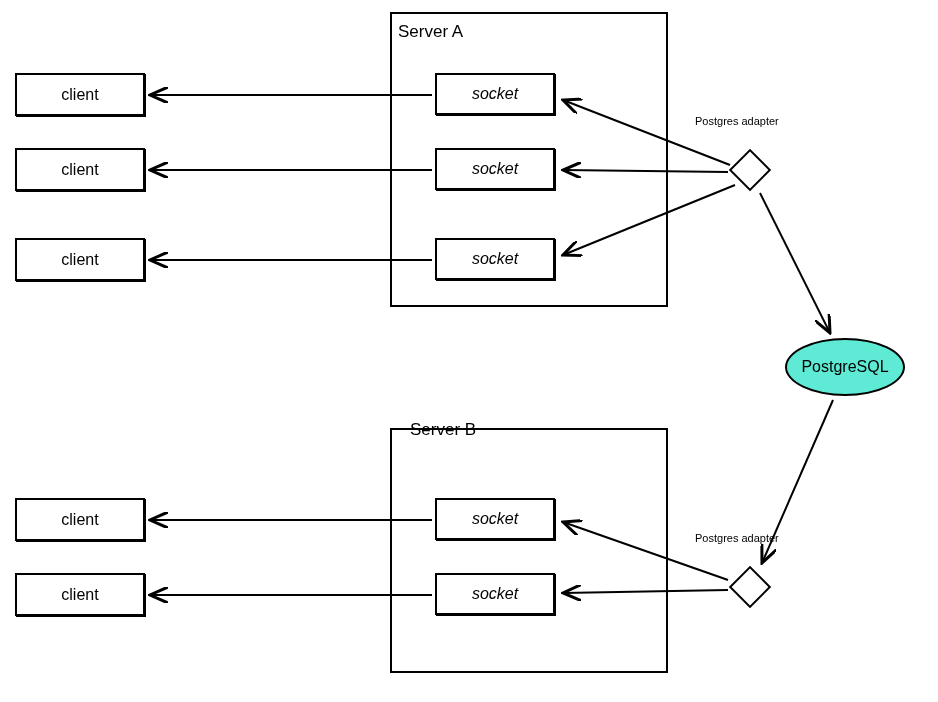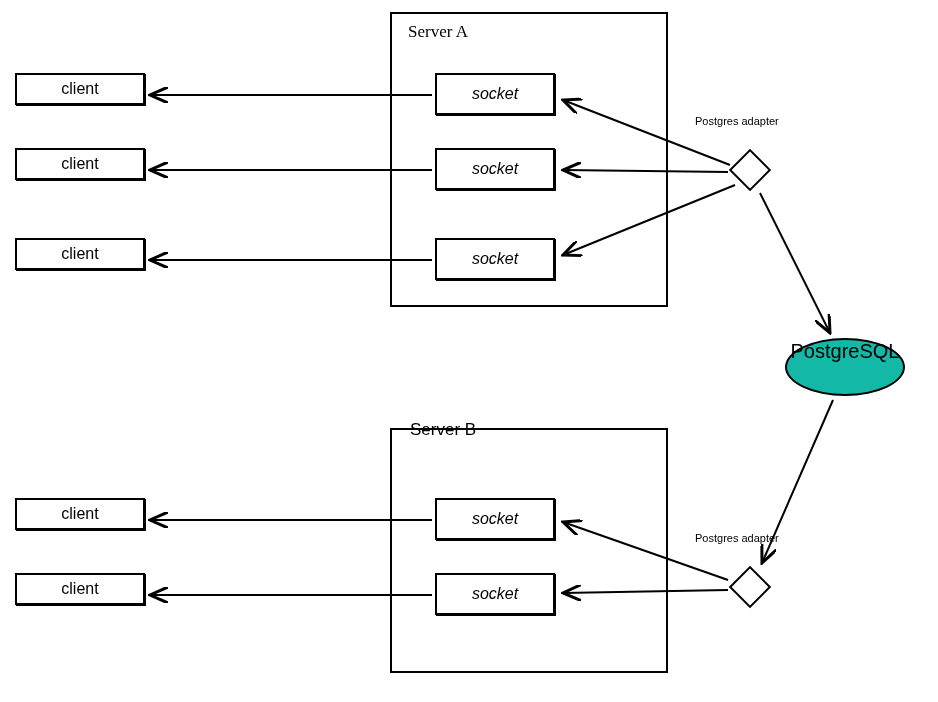--- a/index.html
+++ b/index.html
@@ -19,21 +19,21 @@
       position: absolute;
       border: 2px solid #000;
       background: white;
       display: flex;
       align-items: center;
       justify-content: center;
       font-size: 16px;
     }
     .client-box {
       width: 130px;
-      height: 32px;
+      height: 43px;
       border: 2.5px solid #000;
       box-shadow: 1px 1px 0 #000;
     }
     .socket-box {
       width: 120px;
       height: 42px;
       border: 2px solid #000;
       box-shadow: 1px 1px 0 #000;
       font-style: italic;
     }
@@ -55,40 +55,41 @@
       height: 30px;
       border: 2px solid #000;
       transform: rotate(45deg);
       background: white;
     }
     .ellipse {
       position: absolute;
       border: 2px solid #000;
       border-radius: 50%;
       display: flex;
+      align-items: center;
       justify-content: center;
-      font-size: 20px;
-      background: #14b8a6;
+      font-size: 16px;
+      background: #5eead4;
     }
     svg.arrows {
       position: absolute;
       top: 0;
       left: 0;
       width: 938px;
       height: 702px;
       pointer-events: none;
     }
   </style>
 </head>
 <body>
 
 <div class="diagram">
 
   <div class="box server-box" style="left: 390px; top: 12px; width: 278px; height: 295px;"></div>
-  <div class="server-label" style="left: 408px; top: 22px; font-family: Liberation Serif, serif;">Server A</div>
+  <div class="server-label" style="left: 398px; top: 22px;">Server A</div>
 
   <div class="box socket-box" style="left: 435px; top: 73px;">
       <span>socket</span>
     </div>
   <div class="box socket-box" style="left: 435px; top: 148px;">
       <span>socket</span>
     </div>
   <div class="box socket-box" style="left: 435px; top: 238px;">
       <span>socket</span>
     </div>

